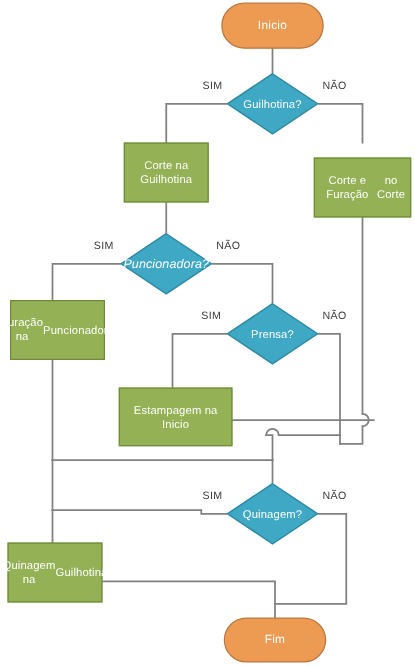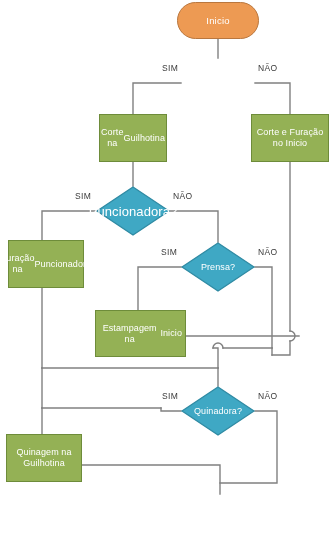--- a/index.html
+++ b/index.html
@@ -123,69 +123,78 @@
 
       <path d="M82,465 L220,465 L220,494"></path>
 
     </g>
   </svg>
 
   <div class="node terminator" style="left:177px; top:2px; width:82px; height:37px;">
     <span>Inicio</span>
   </div>
 
+  <div class="decision-wrap" style="left:181px; top:58px; width:74px; height:50px;">
+    <svg width="74" height="50" viewBox="0 0 74 50">
+      <polygon points="37,1 73,25 37,49 1,25" fill="#3FA8C4" stroke="#2E8AA3" stroke-width="1.2"></polygon>
+    </svg>
+    <div class="decision-label">Guilhotina?</div>
+  </div>
   <div class="edge-label" style="left:162px; top:63px;">SIM</div>
   <div class="edge-label" style="left:258px; top:63px;">NÃO</div>
 
-  <div class="process node" style="left:99px; top:114px; width:68px; height:48px; flex-direction:row;">
+  <div class="process node" style="left:99px; top:114px; width:68px; height:48px; flex-direction:column;">
     <span>Corte na</span>
     <span>Guilhotina</span>
   </div>
 
-  <div class="process node" style="left:251px; top:114px; width:78px; height:48px; flex-direction:column;">
+  <div class="process node" style="left:251px; top:126px; width:78px; height:48px; ">
     <span>Corte e Furação</span>
-    <span>no Inicio</span>
+    <span>no Corte</span>
   </div>
 
   <div class="decision-wrap" style="left:96px; top:186px; width:74px; height:50px;">
     <svg width="74" height="50" viewBox="0 0 74 50">
       <polygon points="37,1 73,25 37,49 1,25" fill="#3FA8C4" stroke="#2E8AA3" stroke-width="1.2"></polygon>
     </svg>
-    <div class="decision-label" style="font-size:13px;">Puncionadora?</div>
+    <div class="decision-label" style="font-size:10px;font-style:italic;">Puncionadora?</div>
   </div>
   <div class="edge-label" style="left:75px; top:191px;">SIM</div>
   <div class="edge-label" style="left:173px; top:191px;">NÃO</div>
 
   <div class="process node" style="left:8px; top:240px; width:76px; height:48px; flex-direction:row;">
     <span>Furação na</span>
     <span>Puncionadora</span>
   </div>
 
   <div class="decision-wrap" style="left:181px; top:242px; width:74px; height:50px;text-align:right;">
     <svg width="74" height="50" viewBox="0 0 74 50">
       <polygon points="37,1 73,25 37,49 1,25" fill="#3FA8C4" stroke="#2E8AA3" stroke-width="1.2"></polygon>
     </svg>
     <div class="decision-label">Prensa?</div>
   </div>
   <div class="edge-label" style="left:161px; top:247px;">SIM</div>
   <div class="edge-label" style="left:258px; top:247px;">NÃO</div>
 
-  <div class="process node" style="left:95px; top:310px; width:91px; height:47px; ">
+  <div class="process node" style="left:95px; top:310px; width:91px; height:47px; flex-direction:column;">
     <span>Estampagem na</span>
     <span>Inicio</span>
   </div>
 
   <div class="decision-wrap" style="left:181px; top:386px; width:74px; height:50px;">
     <svg width="74" height="50" viewBox="0 0 74 50">
       <polygon points="37,1 73,25 37,49 1,25" fill="#3FA8C4" stroke="#2E8AA3" stroke-width="1.2"></polygon>
     </svg>
-    <div class="decision-label">Quinadora?</div>
+    <div class="decision-label">Quinagem?</div>
   </div>
   <div class="edge-label" style="left:162px; top:391px;">SIM</div>
   <div class="edge-label" style="left:258px; top:391px;">NÃO</div>
 
-  <div class="process node" style="left:6px; top:434px; width:76px; height:48px; flex-direction:column;">
+  <div class="process node" style="left:6px; top:434px; width:76px; height:48px; flex-direction:row;">
     <span>Quinagem na</span>
     <span>Guilhotina</span>
   </div>
 
+  <div class="node terminator" style="left:179px; top:494px; width:82px; height:36px;">
+    <span>Fim</span>
+  </div>
 
 </div>
 
 </body></html>

